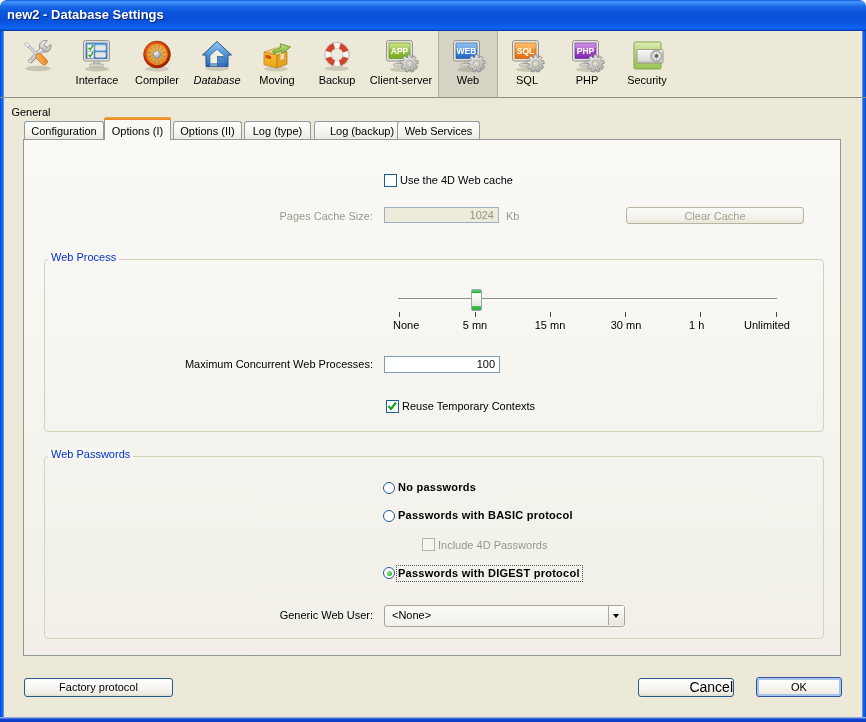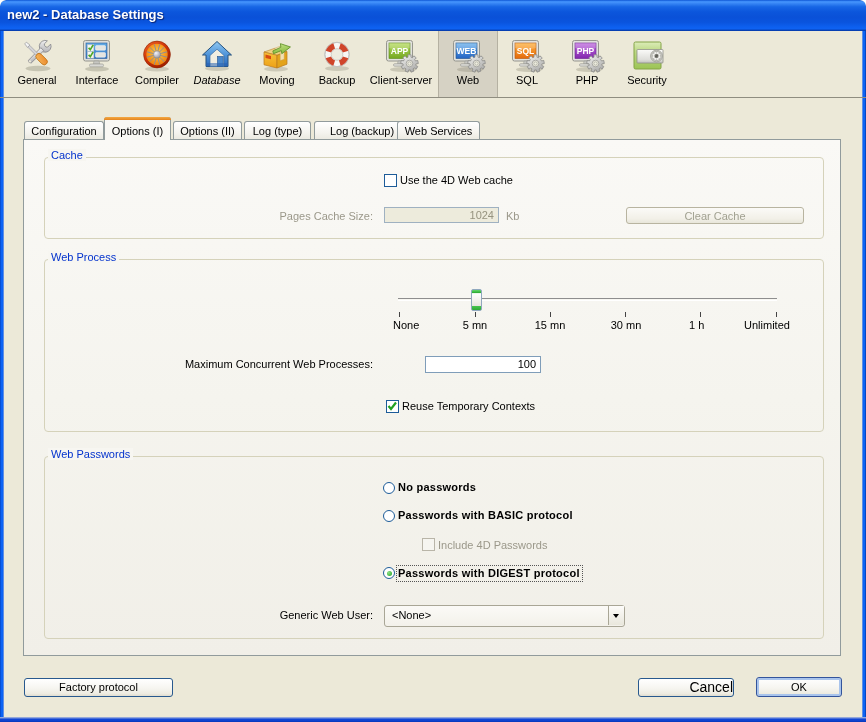--- a/index.html
+++ b/index.html
@@ -61,21 +61,21 @@
 <div id="win">
   <div class="abs" id="titlebar">
       <div class="abs" id="title">new2 - Database Settings</div>
     </div>
   <div class="abs" id="bleft"></div>
   <div class="abs" id="bright"></div>
   <div class="abs" id="bbottom"></div>
   <div class="abs" id="selcell"></div>
   <div class="abs" id="tsep"></div>
 
-  <div class="tlbl" style="left:7px;width:60px;">General</div>
+  <div class="tlbl" style="left:1px;width:60px;margin-top:32px;">General</div>
   <div class="tlbl" style="left:67px;width:60px;">Interface</div>
   <div class="tlbl" style="left:127px;width:60px;">Compiler</div>
   <div class="tlbl" style="left:187px;width:60px;font-style:italic;">Database</div>
   <div class="tlbl" style="left:247px;width:60px;">Moving</div>
   <div class="tlbl" style="left:307px;width:60px;">Backup</div>
   <div class="tlbl" style="left:366px;width:70px;">Client-server</div>
   <div class="tlbl" style="left:438px;width:60px;">Web</div>
   <div class="tlbl" style="left:497px;width:60px;">SQL</div>
   <div class="tlbl" style="left:557px;width:60px;">PHP</div>
   <div class="tlbl" style="left:617px;width:60px;">Security</div>
@@ -334,23 +334,20 @@
   </svg>
 
   <div class="tab" style="left:24px;width:80px;">Configuration</div>
   <div id="tabsel">Options (I)</div>
   <div class="tab" style="left:173px;width:69px;">Options (II)</div>
   <div class="tab" style="left:244px;width:67px;">Log (type)</div>
   <div class="tab" style="left:314px;width:96px;">Log (backup)</div>
   <div class="tab" style="left:397px;width:83px;">Web Services</div>
 
   <div class="abs" id="panel">
-    <div class="grp" id="grpcache">
-        <div class="grplbl">Cache</div>
-      </div>
     <div class="grp" id="grpproc">
         <div class="grplbl">Web Process</div>
       </div>
     <div class="grp" id="grppass">
         <div class="grplbl">Web Passwords</div>
       </div>
 
     <div class="cb" style="left:360px;top:34px;"></div>
     <div class="lbl" style="left:376px;top:34px;">Use the 4D Web cache</div>
     <div class="rlbl grey" style="left:149px;top:70px;width:200px;">Pages Cache Size:</div>
@@ -376,21 +373,21 @@
     <div class="lbl" style="left:508px;top:179px;width:36px;text-align:center;">15 mn</div>
     <div class="lbl" style="left:584px;top:179px;width:36px;text-align:center;">30 mn</div>
     <div class="lbl" style="left:665px;top:179px;width:22px;text-align:left;">1 h</div>
     <div class="lbl" style="left:718px;top:179px;width:50px;text-align:center;">Unlimited</div>
     <div class="abs" id="thumb" style="left:447px;top:149px;width:11px;height:22px;
       border:1px solid #90a8be;border-radius:2px;
       background:linear-gradient(180deg,#64d86c 0%,#2fae37 13%,#ffffff 18%,#f2f1ec 55%,#e7e5de 80%,#44c24c 82%,#2fa935 100%);"></div>
     <div class="rlbl" style="left:149px;top:218px;width:200px;">Maximum Concurrent Web Processes:</div>
     <div class="abs" style="left:360px;top:216px;width:116px;height:17px;background:#fff;
       border:1px solid #7F9DB9;font-size:11px;line-height:15px;text-align:right;
-      padding-right:4px;margin-left:41px;">100</div>
+      padding-right:4px;">100</div>
     <div class="cb" style="left:362px;top:260px;"></div>
     <svg class="abs" style="left:362px;top:260px;" width="13" height="13" viewBox="0 0 13 13">
       <path d="M2.5 6 L5 9 L10 2.5" stroke="#21a121" stroke-width="2.2" fill="none"></path>
     </svg>
     <div class="lbl" style="left:378px;top:260px;">Reuse Temporary Contexts</div>
 
     <div class="radio" style="left:359px;top:342px;"></div>
     <div class="lbl b" style="left:374px;top:341px;">No passwords</div>
     <div class="radio" style="left:359px;top:370px;"></div>
     <div class="lbl b" style="left:374px;top:369px;">Passwords with BASIC protocol</div>

